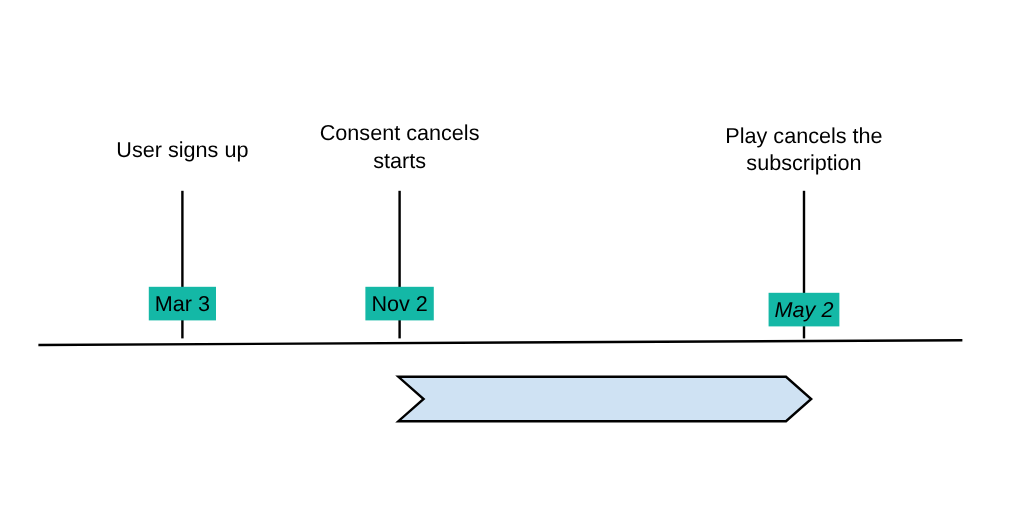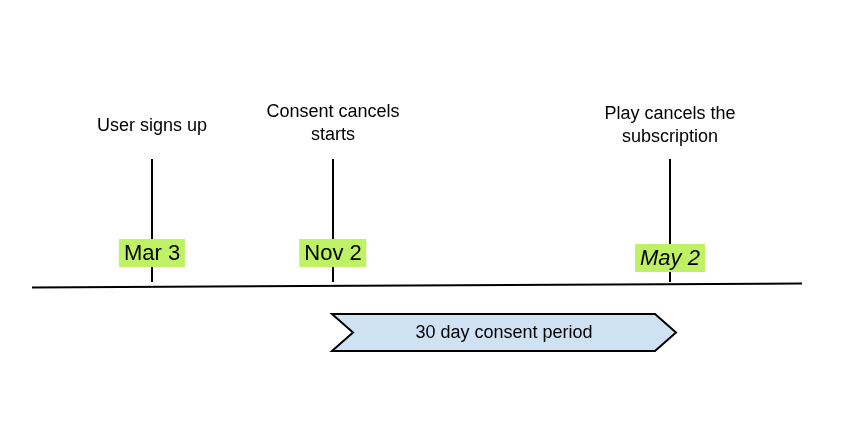--- a/index.html
+++ b/index.html
@@ -43,22 +43,22 @@
     width: 2px;
     height: 123px;
     background: #000000;
   }
 
   .event-date {
     position: absolute;
     left: 0;
     transform: translateX(-50%);
     top: 239px;
-    background: #bef264;
-    font-size: 22px;
+    background: #14b8a6;
+    font-size: 18px;
     line-height: 28px;
     padding: 0 5px;
     white-space: nowrap;
     text-align: center;
   }
   .e3 .event-date { top: 244px; font-style: italic; }
 
   
   .diagram-svg {
     position: absolute;
@@ -100,15 +100,14 @@
     <div class="event-tick"></div>
     <div class="event-date">Nov 2</div>
   </div>
 
   <div class="event e3">
     <div class="event-label">Play cancels the subscription</div>
     <div class="event-tick"></div>
     <div class="event-date">May 2</div>
   </div>
 
-  <div class="banner-label">30 day consent period</div>
 
 </div>
 
 </body></html>

